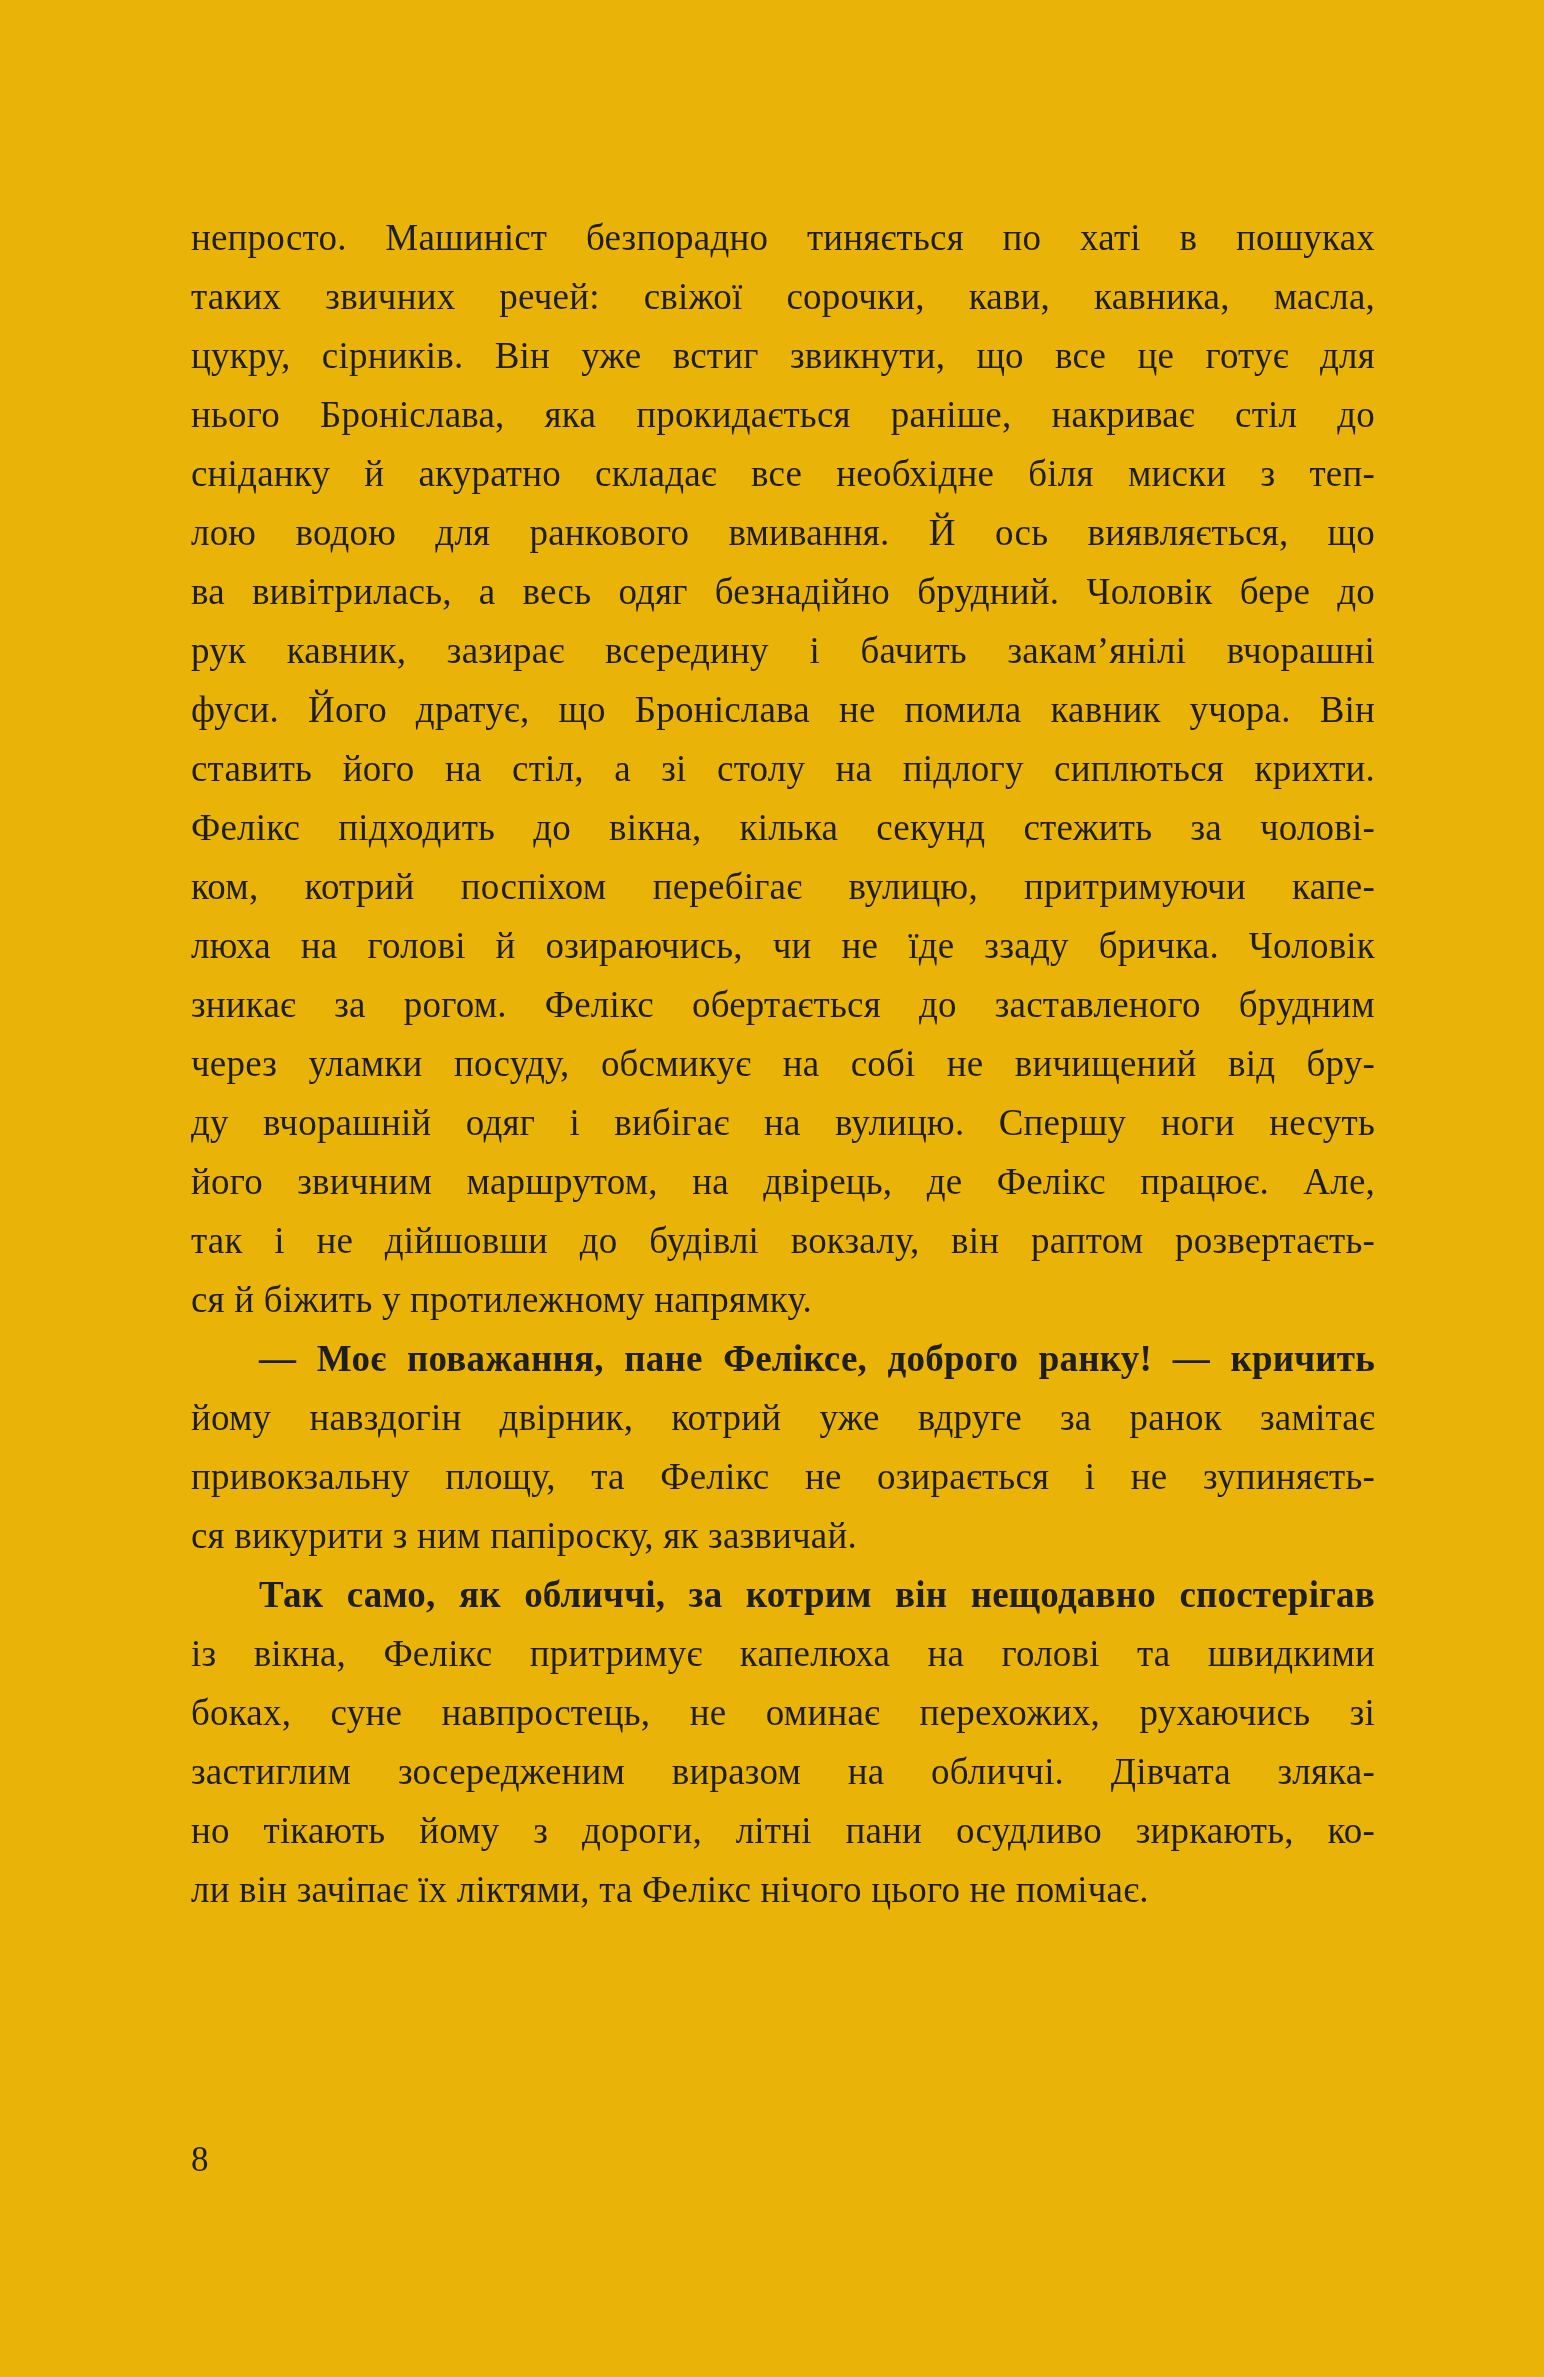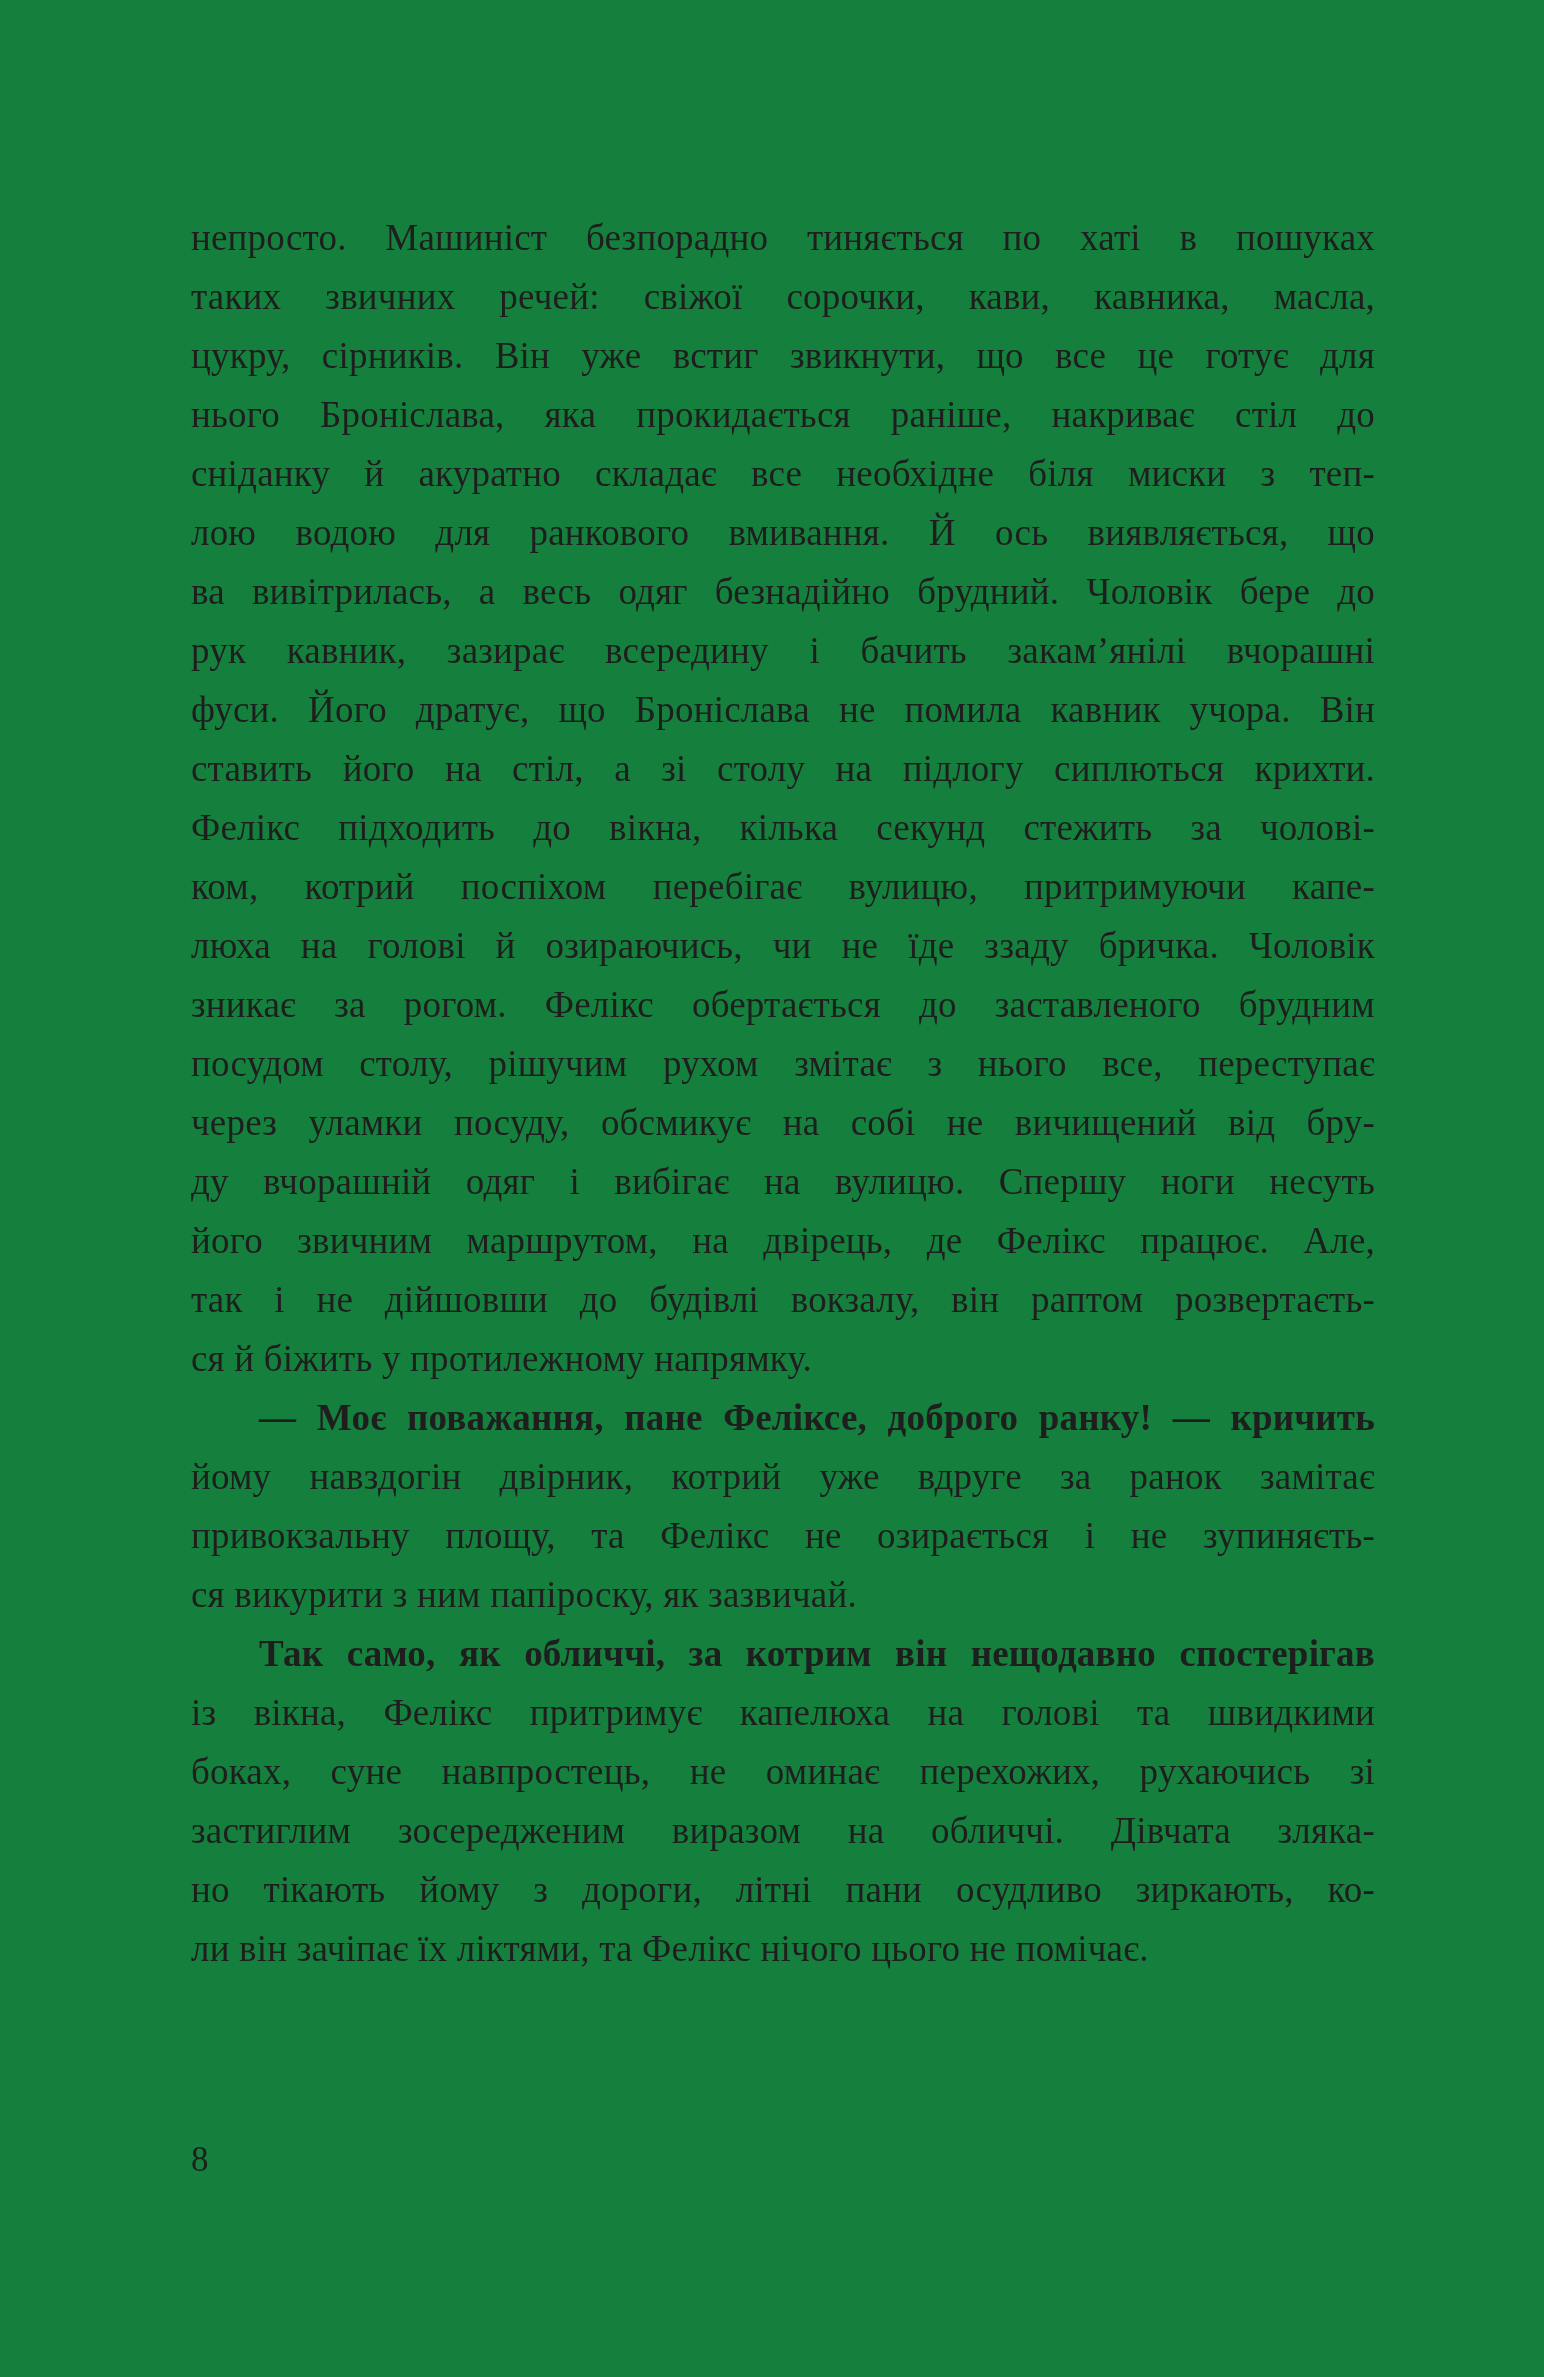--- a/index.html
+++ b/index.html
@@ -11,21 +11,21 @@
     height: 2377px;
     background: #ffffff;
     position: relative;
     font-family: "Liberation Serif", "DejaVu Serif", serif;
     color: #1e1e1e;
     overflow: hidden;
   }
   .page {
     position: absolute;
     inset: 0;
-    background: #15803d;
+    background: #eab308;
   }
   .text-block {
     position: absolute;
     left: 191px;
     top: 208px;
     width: 1184px;
   }
   .paragraph {
     margin: 0;
     padding: 0;
@@ -67,21 +67,20 @@
         <div class="text-line">сніданку й акуратно складає все необхідне біля миски з теп-</div>
         <div class="text-line">лою водою для ранкового вмивання. Й ось виявляється, що</div>
         <div class="text-line">ва вивітрилась, а весь одяг безнадійно брудний. Чоловік бере до</div>
         <div class="text-line">рук кавник, зазирає всередину і бачить закам’янілі вчорашні</div>
         <div class="text-line">фуси. Його дратує, що Броніслава не помила кавник учора. Він</div>
         <div class="text-line">ставить його на стіл, а зі столу на підлогу сиплються крихти.</div>
         <div class="text-line">Фелікс підходить до вікна, кілька секунд стежить за чолові-</div>
         <div class="text-line">ком, котрий поспіхом перебігає вулицю, притримуючи капе-</div>
         <div class="text-line">люха на голові й озираючись, чи не їде ззаду бричка. Чоловік</div>
         <div class="text-line">зникає за рогом. Фелікс обертається до заставленого брудним</div>
-        <div class="text-line">посудом столу, рішучим рухом змітає з нього все, переступає</div>
         <div class="text-line">через уламки посуду, обсмикує на собі не вичищений від бру-</div>
         <div class="text-line">ду вчорашній одяг і вибігає на вулицю. Спершу ноги несуть</div>
         <div class="text-line">його звичним маршрутом, на двірець, де Фелікс працює. Але,</div>
         <div class="text-line">так і не дійшовши до будівлі вокзалу, він раптом розвертаєть-</div>
         <div class="text-line last-line">ся й біжить у протилежному напрямку.</div>
       </div>
       <div class="paragraph">
         <div class="text-line indented">— Моє поважання, пане Феліксе, доброго ранку! — кричить</div>
         <div class="text-line">йому навздогін двірник, котрий уже вдруге за ранок замітає</div>
         <div class="text-line">привокзальну площу, та Фелікс не озирається і не зупиняєть-</div>

